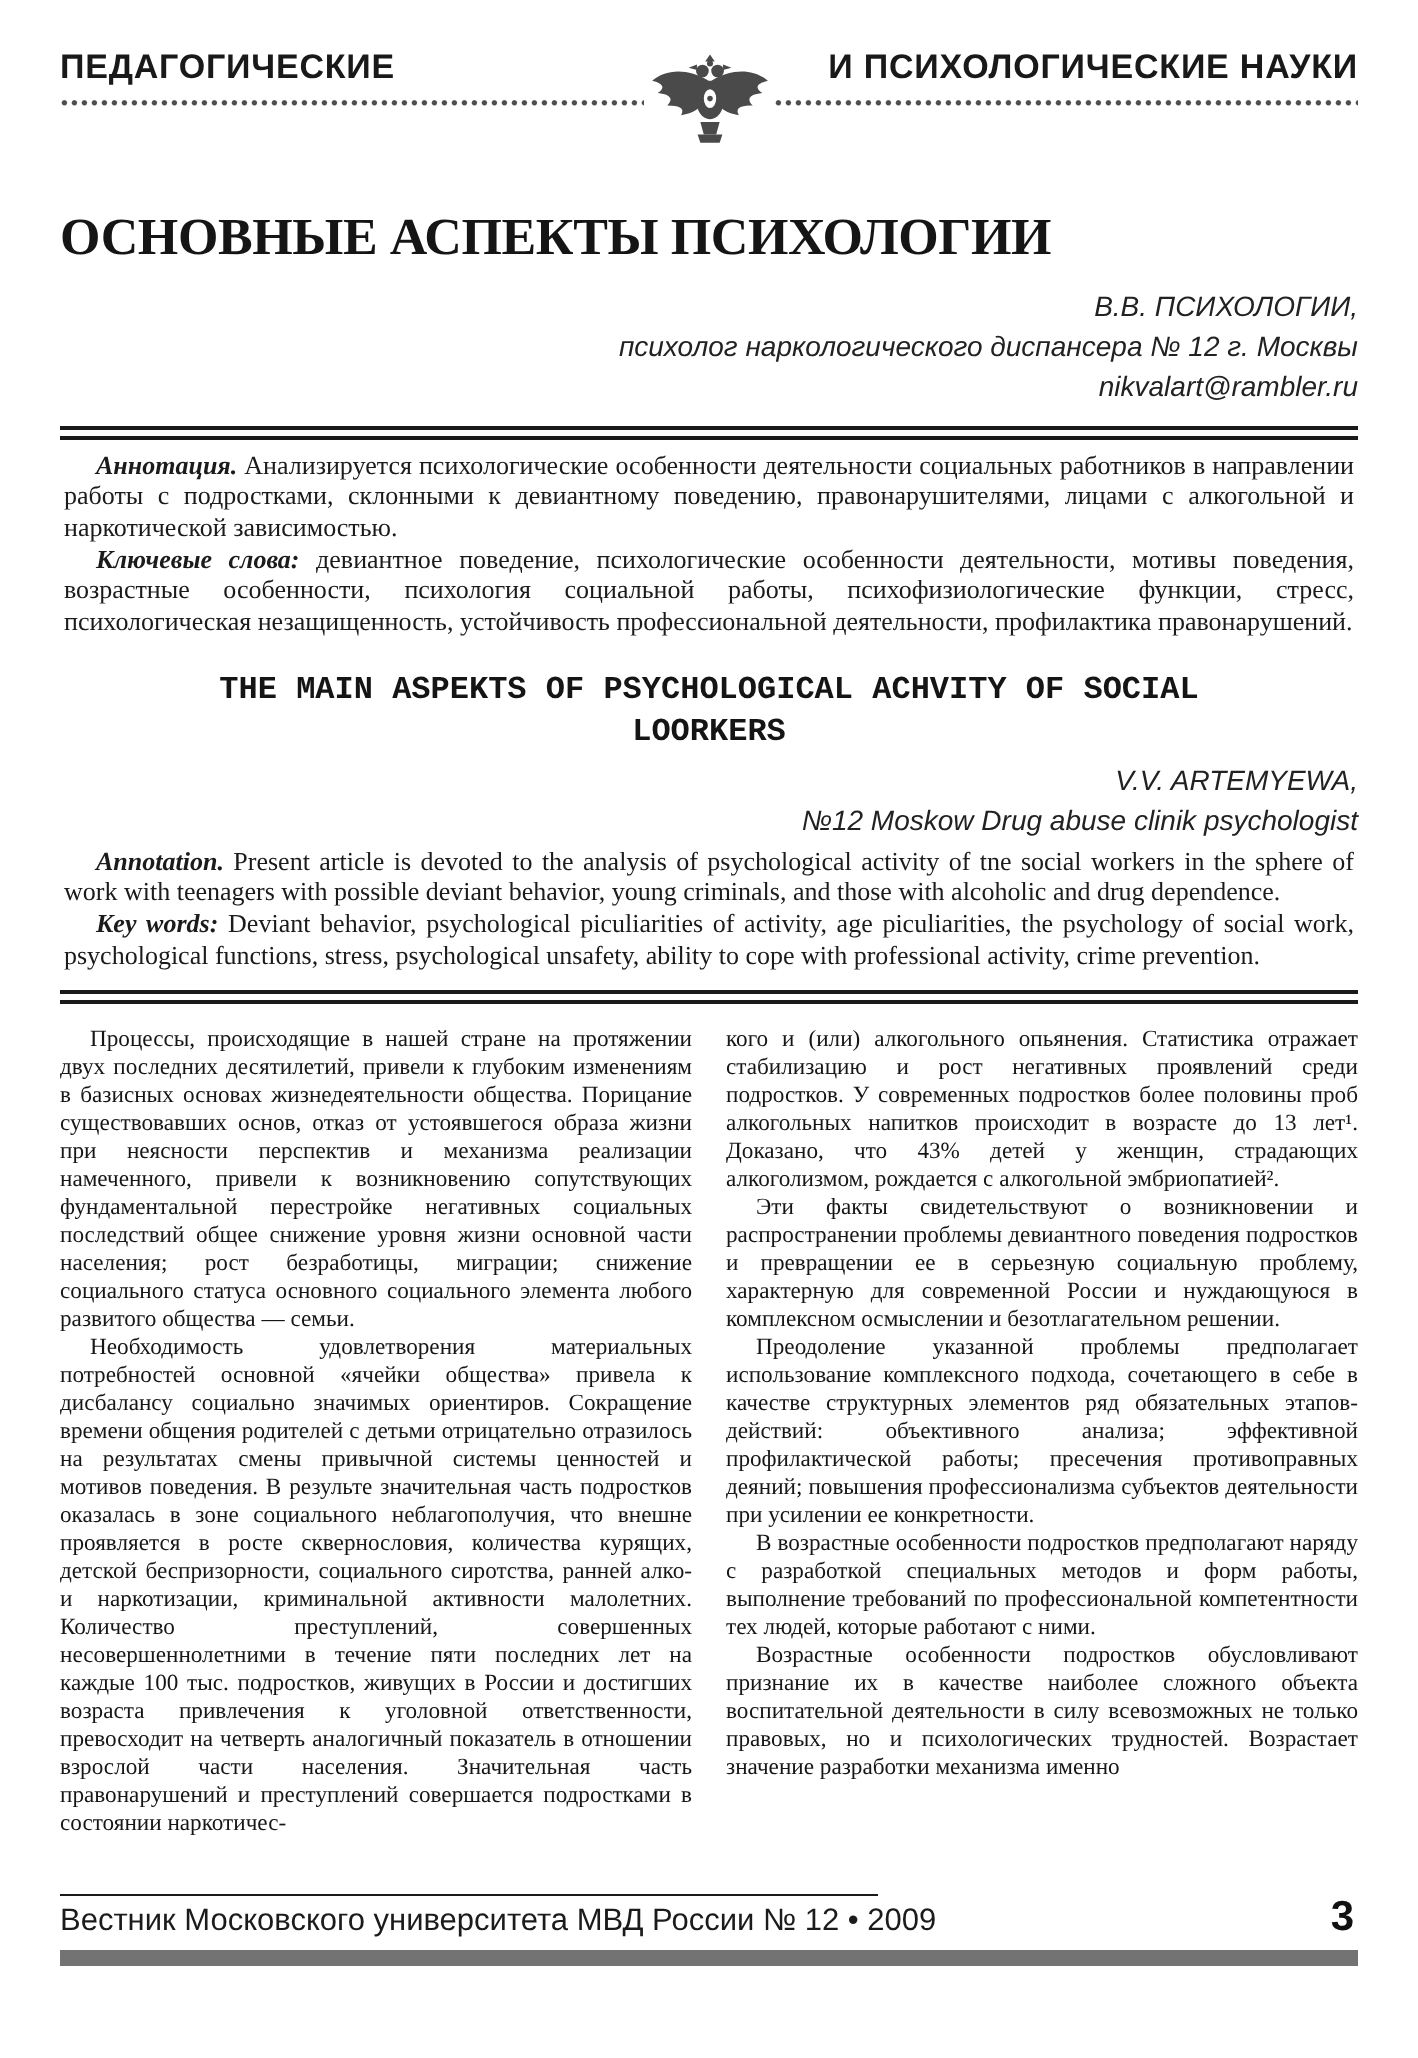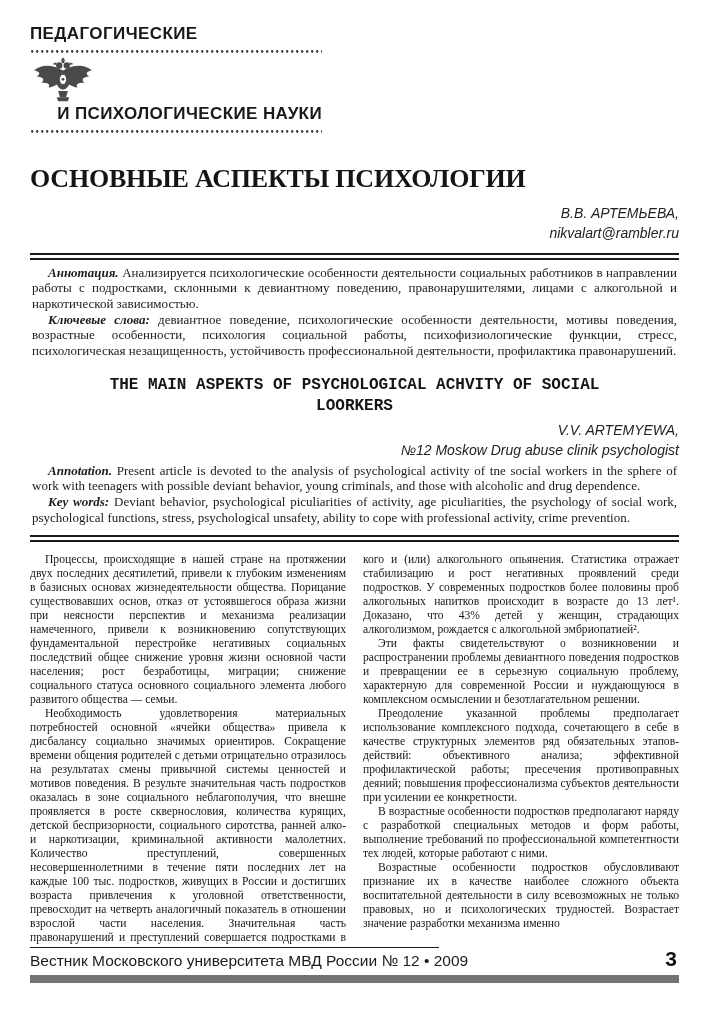--- a/index.html
+++ b/index.html
@@ -3,21 +3,21 @@
 <meta charset="utf-8">
 <style>
   html,body{margin:0;padding:0;background:#ffffff;}
   .page{
     width:709px;height:1029px;box-sizing:border-box;
     padding:24px 30px 0 30px;background:#fff;color:#1b1b1b;
     font-family:"Liberation Serif",serif;
     display:flex;flex-direction:column;overflow:hidden;position:relative;
   }
   
-  .journal-header{display:flex;align-items:flex-start;justify-content:flex-end;flex-direction:column;}
+  .journal-header{display:flex;align-items:flex-start;justify-content:flex-end;}
   .hcol{width:292px;}
   .hcol.right{text-align:right;}
   .section-title{
     font-family:"Liberation Sans",sans-serif;font-weight:bold;
     font-size:17px;letter-spacing:.4px;white-space:nowrap;color:#191919;
   }
   .chain{
     height:5px;margin-top:5px;
     background-image:radial-gradient(circle at 2.2px 2.4px,#4d4d4d 1.05px,rgba(0,0,0,0) 1.6px);
     background-size:5px 5px;background-repeat:repeat-x;
@@ -100,21 +100,22 @@
       <div class="section-title">И ПСИХОЛОГИЧЕСКИЕ НАУКИ</div>
       <div class="chain"></div>
     </div>
   </header>
 
   <h1>
     <div>ОСНОВНЫЕ АСПЕКТЫ ПСИХОЛОГИИ</div>
   </h1>
 
   <div class="authors-ru">
-    <div>В.В. АРТЕМЬЕВА,</div>
+    <div>В.В. ПСИХОЛОГИИ,</div>
+    <div>психолог наркологического диспансера № 12 г. Москвы</div>
     <div>nikvalart@rambler.ru</div>
   </div>
 
   <div class="double-rule rule-top"></div>
 
   <section class="abstract">
     <p><span class="lead">Аннотация.</span> <span>Анализируется психологические особенности деятельности социальных работников в направлении работы с подростками, склонными к девиантному поведению, правонарушителями, лицами с алкогольной и наркотической зависимостью.</span></p>
     <p><span class="lead">Ключевые слова:</span> <span>девиантное поведение, психологические особенности деятельности, мотивы поведения, возрастные особенности, психология социальной работы, психофизиологические функции, стресс, психологическая незащищенность, устойчивость профессиональной деятельности, профилактика правонарушений.</span></p>
   </section>
 

